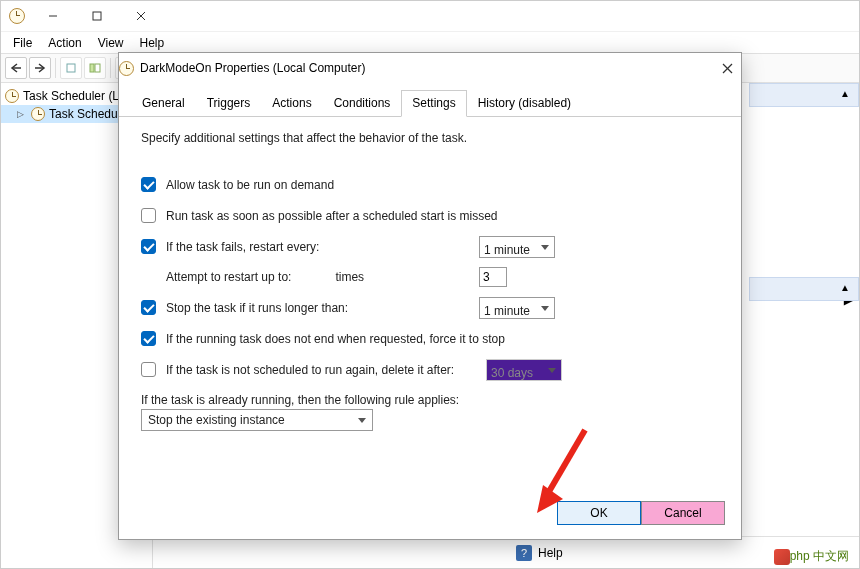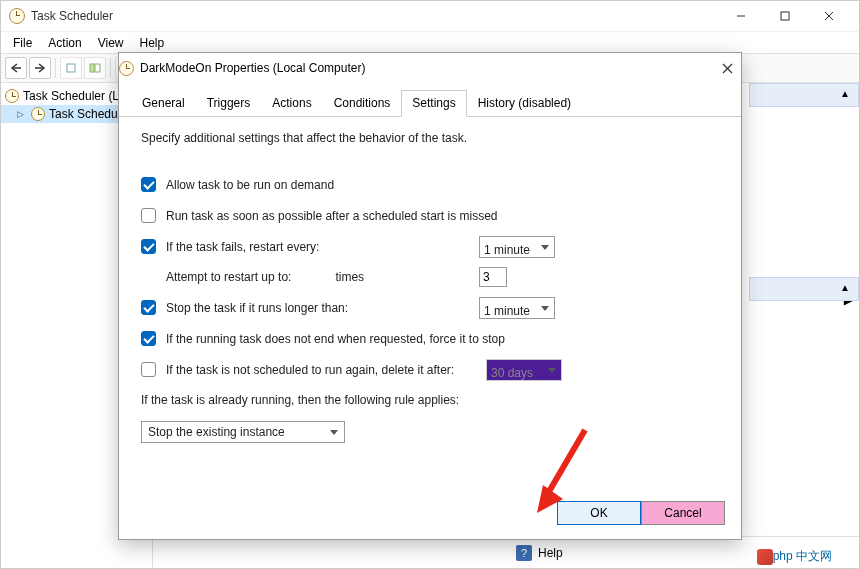--- a/index.html
+++ b/index.html
@@ -25,21 +25,21 @@
 .tree-item .node-icon { width: 14px; height: 14px; }
 .tree-item.level2 { padding-left: 16px; background: #cce8ff; }
 
 .right-strip { position: absolute; right: 0; top: 0; width: 110px; height: 100%; }
 .strip-band { height: 24px; background: #e6eef9; border: 1px solid #c9d8ee; margin-bottom: 170px; position: relative; }
 .strip-band .arrow { position: absolute; right: 8px; top: 4px; font-size: 10px; }
 .right-caret { position: absolute; right: 6px; top: 210px; font-size: 12px; }
 
 .status-strip { position: absolute; bottom: 0; left: 155px; right: 0; height: 32px; display: flex; align-items: center; gap: 6px; border-top: 1px solid #e0e0e0; padding-left: 360px; }
 .help-icon { width: 16px; height: 16px; background: #3a6db0; color: #fff; display: flex; align-items: center; justify-content: center; font-size: 11px; border-radius: 2px; }
-.watermark { position: absolute; right: 28px; bottom: 4px; display: flex; align-items: center; color: #0369a1; font-size: 12px; }
+.watermark { position: absolute; right: 11px; bottom: 4px; display: flex; align-items: center; color: #4d7c0f; font-size: 12px; }
 .wm-icon { width: 16px; height: 16px; background: linear-gradient(135deg, #e74c3c, #c0392b); border-radius: 3px; }
 
 
 .dialog { position: absolute; left: 118px; top: 52px; width: 624px; height: 488px; background: #fff; border: 1px solid #999; box-shadow: 0 6px 20px rgba(0,0,0,0.25); display: flex; flex-direction: column; }
 .dlg-titlebar { height: 30px; display: flex; align-items: center; padding: 0 0; }
 .dlg-titlebar .title { flex: 1; font-size: 12px; }
 .dlg-close { width: 28px; height: 24px; display: flex; align-items: center; justify-content: center; font-size: 13px; }
 
 .tabs { display: flex; padding: 6px 12px 0 12px; gap: 0; border-bottom: 1px solid #ccc; }
 .tab { padding: 5px 10px 6px 10px; font-size: 12px; border: 1px solid transparent; position: relative; top: 1px; }
@@ -54,41 +54,40 @@
 .row-label { flex: 0 0 auto; }
 .indent { padding-left: 25px; }
 .sel { height: 22px; border: 1px solid #999; padding: 8px 18px 1px 4px; font-size: 12px; background: #fff; position: relative; display: inline-flex; align-items: center; }
 .sel::after { content: ""; position: absolute; right: 5px; top: 8px; border-left: 4px solid transparent; border-right: 4px solid transparent; border-top: 5px solid #555; }
 .sel.wide { width: 76px; }
 .sel.disabled { background: #4c1d95; color: #888; border-color: #ccc; margin-left: 7px; }
 .num-input { width: 28px; height: 20px; border: 1px solid #999; padding: 1px 3px; font-size: 12px; }
 .right-ctrl { position: absolute; left: 360px; }
 .times-lbl { margin-left: 44px; }
 
-.rule-select { width: 204px; height: 22px; border: 1px solid #999; position: relative; display: flex; align-items: center; padding: 0 6px; margin-top: 14px; }
+.rule-select { width: 232px; height: 22px; border: 1px solid #999; position: relative; display: flex; align-items: center; padding: 0 6px; margin-top: 2px; }
 .rule-select::after { content: ""; position: absolute; right: 6px; top: 8px; border-left: 4px solid transparent; border-right: 4px solid transparent; border-top: 5px solid #555; }
 
 .dlg-buttons { display: flex; justify-content: flex-end; padding: 10px 16px 14px; }
 .dlg-btn { width: 84px; height: 24px; border: 1px solid #888; background: #f9a8d4; font-size: 12px; display: flex; align-items: center; justify-content: center; }
 .dlg-btn.primary { border: 1px solid #0067c0; background: #e5f1fb; }
 
 
 .red-arrow { position: absolute; left: 535px; top: 425px; width: 60px; height: 90px; pointer-events: none; }
 
 .clock-icon { display: inline-block; width: 15px; height: 15px; border: 1.5px solid #b48a3b; border-radius: 50%; position: relative; background: #fffbe8; }
 .clock-icon::before { content: ""; position: absolute; left: 6px; top: 2px; width: 1px; height: 5px; background: #7a5c1e; }
 .clock-icon::after { content: ""; position: absolute; left: 6px; top: 6px; width: 4px; height: 1px; background: #7a5c1e; }
 </style>
 </head>
 <body>
 
 <div class="main-window">
   <div class="titlebar">
     <span class="app-icon clock-icon"></span>
-    <span class="title">Task Scheduler</span>
     <div class="win-btn">
       <svg width="10" height="10">
           <line x1="1" y1="5" x2="9" y2="5" stroke="#333" stroke-width="1"></line>
         </svg>
     </div>
     <div class="win-btn">
       <svg width="10" height="10">
           <rect x="1" y="1" width="8" height="8" fill="none" stroke="#333" stroke-width="1"></rect>
         </svg>
     </div>

